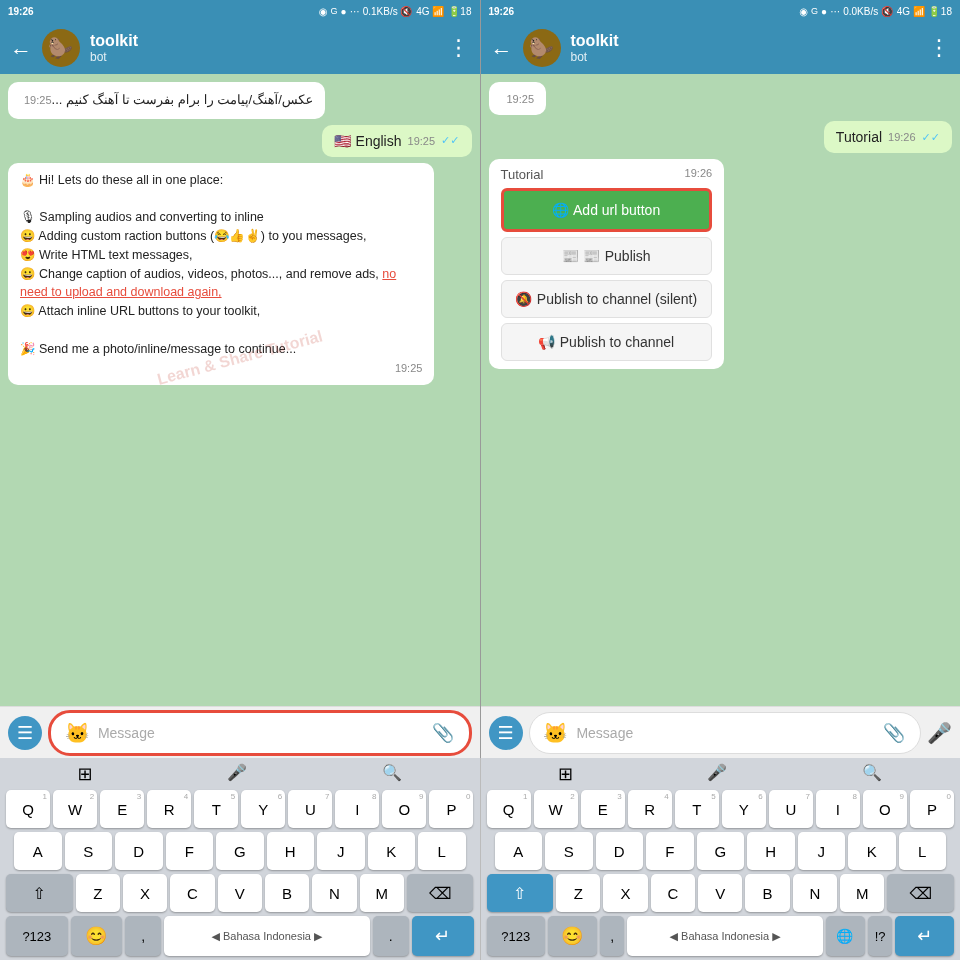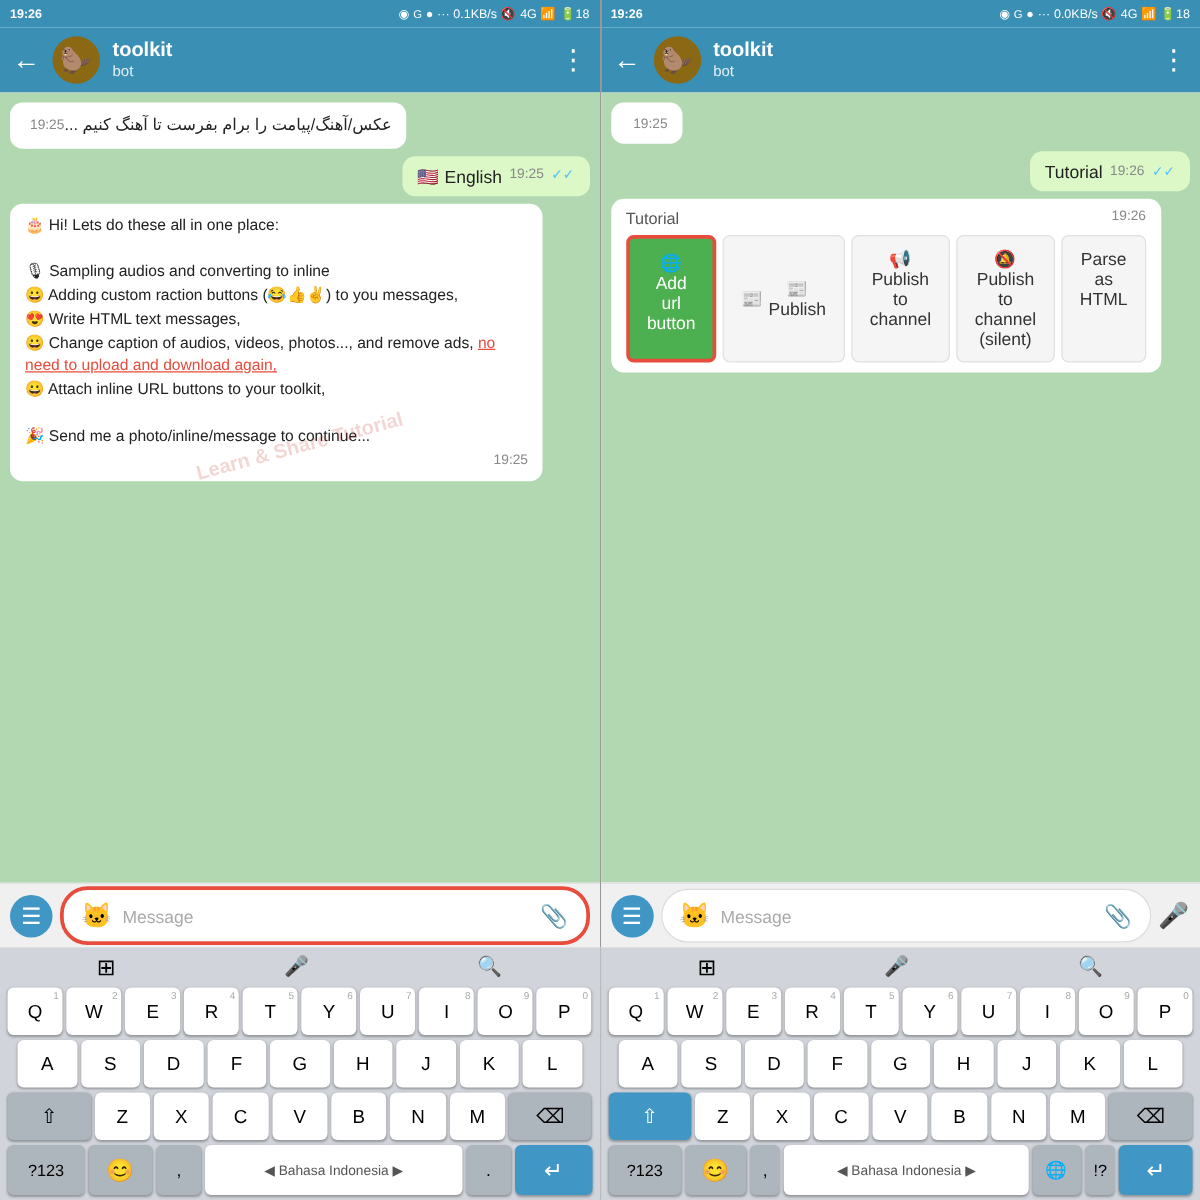--- a/index.html
+++ b/index.html
@@ -39,21 +39,21 @@
 
     <div style="flex:1; background:#b2d8b2; overflow-y:auto; padding:8px; display:flex; flex-direction:column; gap:6px; position:relative; min-height:0;">
 
       <div style="position:absolute; top:45%; left:50%; transform:translate(-50%,-50%) rotate(-15deg); opacity:0.2; color:#c0392b; font-size:16px; font-weight:bold; white-space:nowrap; pointer-events:none; z-index:2; text-align:center;">Learn &amp; Share Tutorial</div>
 
       <div style="background:white; border-radius:10px; padding:8px 12px; max-width:88%; align-self:flex-start; font-size:13px; color:#222; line-height:1.6; direction:rtl; text-align:right;">
         <span>عکس/آهنگ/پیامت را برام بفرست تا آهنگ کنیم ...</span>
         <span style="font-size:11px; color:#888; float:left; margin-left:4px; margin-top:2px;">19:25</span>
       </div>
 
-      <div style="background:#dcf8c6; border-radius:10px; padding:8px 12px; max-width:60%; align-self:flex-end; font-size:14px; color:#222; display:flex; gap:6px;">
+      <div style="background:#dcf8c6; border-radius:10px; padding:8px 12px; max-width:60%; align-self:flex-end; font-size:14px; color:#222; display:flex; align-items:center; gap:6px;">
         <span>🇺🇸 English</span>
         <span style="font-size:11px; color:#888; white-space:nowrap;">19:25</span>
         <span style="font-size:11px; color:#4fc3f7;">✓✓</span>
       </div>
 
       <div style="background:#ffffff; border-radius:10px; padding:8px 12px; max-width:92%; align-self:flex-start; font-size:12.5px; color:#222; line-height:1.5;">
         <div>🎂 Hi! Lets do these all in one place:</div>
         <br>
         <div>🎙 Sampling audios and converting to inline</div>
         <div>😀 Adding custom raction buttons (😂👍✌️) to you messages,</div>
@@ -111,42 +111,39 @@
 
       <div style="background:#dcf8c6; border-radius:10px; padding:8px 12px; max-width:55%; align-self:flex-end; font-size:14px; color:#222; display:flex; align-items:center; gap:6px;">
         <span>Tutorial</span>
         <span style="font-size:11px; color:#888; white-space:nowrap;">19:26</span>
         <span style="font-size:11px; color:#4fc3f7;">✓✓</span>
       </div>
 
       <div style="background:white; border-radius:10px; padding:8px 12px; max-width:95%; align-self:flex-start; font-size:13px; color:#222;">
         <div style="color:#555; margin-bottom:4px; font-size:13px;">Tutorial <span style="color:#888; font-size:11px; float:right;">19:26</span></div>
 
-        <div style="display:flex; flex-direction:row; gap:5px; margin-top:6px;">
+        <div style="display:flex; flex-direction:column; gap:5px; margin-top:6px;">
 
           <div style="background:#4CAF50; border-radius:6px; padding:11px 14px; text-align:center; font-size:14px; color:white; cursor:pointer; border:3px solid #e74c3c; font-weight:500;">
             <span>🌐 Add url button</span>
           </div>
 
           <div style="background:#f5f5f5; border-radius:6px; padding:10px 14px; text-align:center; font-size:14px; color:#333; cursor:pointer; border:1px solid #e0e0e0; display:flex; align-items:center; justify-content:center; gap:4px;">
             <span>📰</span>
             <span style="font-size:14px;">📰 Publish</span>
           </div>
 
           <div style="background:#f5f5f5; border-radius:6px; padding:10px 14px; text-align:center; font-size:14px; color:#333; cursor:pointer; border:1px solid #e0e0e0;">
+            <span>🔕 Publish to channel (silent)</span>
+          </div>
+
+          <div style="background:#f5f5f5; border-radius:6px; padding:10px 14px; text-align:center; font-size:14px; color:#333; cursor:pointer; border:1px solid #e0e0e0;">
             <span>📢 Publish to channel</span>
           </div>
 
-          <div style="background:#f5f5f5; border-radius:6px; padding:10px 14px; text-align:center; font-size:14px; color:#333; cursor:pointer; border:1px solid #e0e0e0;">
-            <span>🔕 Publish to channel (silent)</span>
-          </div>
-
-          <div style="background:#f5f5f5; border-radius:6px; padding:10px 14px; text-align:center; font-size:14px; color:#333; cursor:pointer; border:1px solid #e0e0e0;">
-            <span>Parse as HTML</span>
-          </div>
         </div>
       </div>
     </div>
 
     <div style="height:52px; background:#f0f0f0; display:flex; align-items:center; padding:6px 8px; gap:6px; border-top:1px solid #ddd;">
       <div style="font-size:18px; color:white; background:#4096c4; border-radius:50%; width:34px; height:34px; display:flex; align-items:center; justify-content:center; cursor:pointer; flex-shrink:0;">☰</div>
       <div style="flex:1; background:white; border-radius:22px; padding:8px 14px; font-size:14px; color:#999; border:1px solid #ddd; display:flex; align-items:center; gap:8px; cursor:text;">
         <span style="font-size:20px; cursor:pointer;">🐱</span>
         <span style="color:#aaa; flex:1;">Message</span>
         <span style="font-size:18px; color:#888; cursor:pointer;">📎</span>

